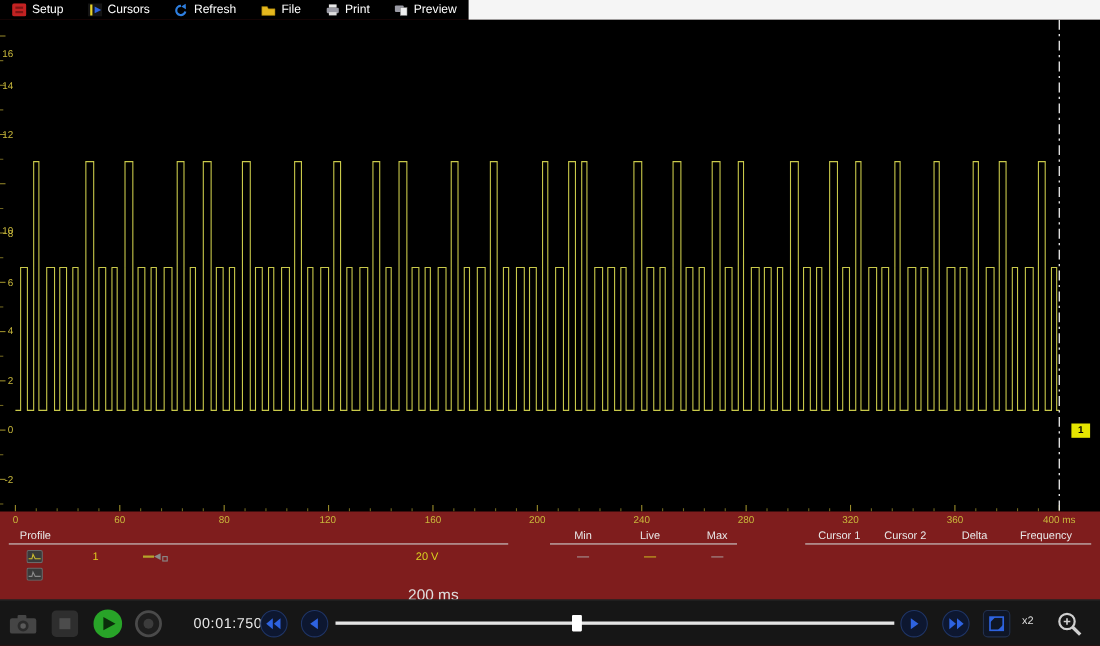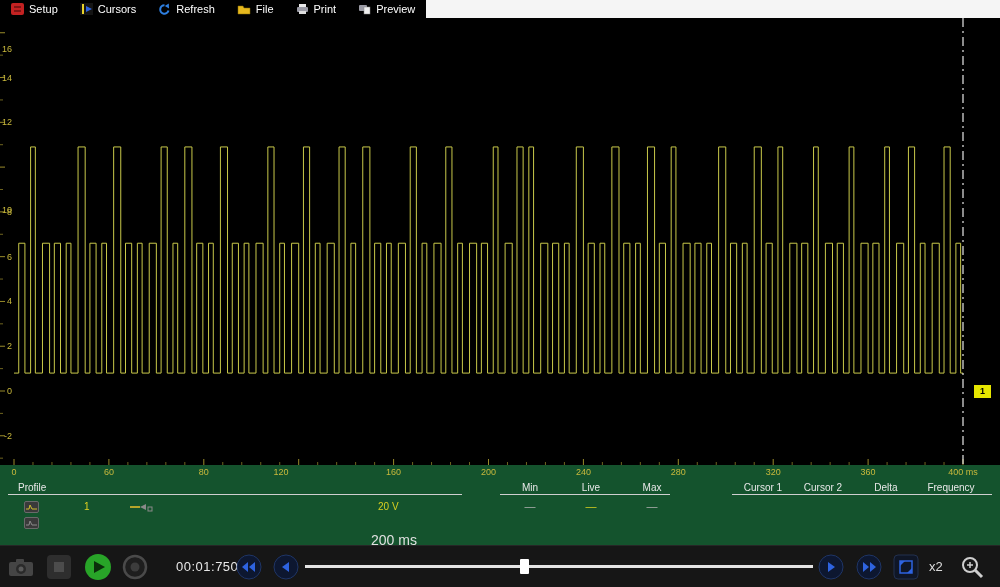--- a/index.html
+++ b/index.html
@@ -1,16 +1,16 @@
 <!DOCTYPE html>
 <html><head>
 <meta charset="utf-8">
 <style>
   html,body{margin:0;padding:0;background:#000;}
-  .app{position:relative;width:1000px;height:587px;background:#14532d;overflow:hidden;
+  .app{position:relative;width:1000px;height:587px;background:#7f1d1d;overflow:hidden;
        font-family:"Liberation Sans",sans-serif;}
 
   
   .menubar{position:absolute;left:0;top:0;width:1000px;height:18px;background:#000;
            display:flex;align-items:center;}
   .menu-item{display:flex;align-items:center;gap:5px;height:100%;padding:0 11px;
              color:#fff;font-size:11px;cursor:default;white-space:nowrap;}
   .menu-item svg{display:block;}
   .menubar-spacer{flex:1;height:100%;background:#f5f5f5;}
 
@@ -37,21 +37,21 @@
   .dash.live{color:#d8d020;}
   .timebase{position:absolute;left:371px;top:52px;font-size:14px;color:#e0e0e0;}
 
   
   .controls{position:absolute;left:0;top:545px;width:1000px;height:42px;background:#161616;
             border-top:1px solid #262626;}
   .ctl{position:absolute;cursor:pointer;}
   .ctl svg{display:block;}
   .time-display{position:absolute;left:176px;top:13px;color:#e8e8e8;font-size:13px;
             letter-spacing:0.5px;cursor:default;}
-  .zoom-label{position:absolute;left:929px;top:13px;color:#dcdcdc;font-size:13px;cursor:default;}
+  .zoom-label{position:absolute;left:929px;top:13px;color:#dcdcdc;font-size:10px;cursor:default;}
   .slider-track{position:absolute;left:305px;top:19px;width:508px;height:3px;background:#e4e4e4;}
   .slider-handle{position:absolute;left:520px;top:13px;width:9px;height:15px;background:#fff;
             border-radius:1px;}
 </style>
 </head>
 <body>
 
 <div class="app">
 
   <div class="menubar">
@@ -197,21 +197,21 @@
       <div class="y-label" style="top: 144.1px; margin-top: 43px;">10</div>
       <div class="y-label" style="top: 188.88px;">8</div>
       <div class="y-label" style="top: 233.66px;">6</div>
       <div class="y-label" style="top: 278.44px;">4</div>
       <div class="y-label" style="top: 323.22px;">2</div>
       <div class="y-label" style="top: 368px;">0</div>
       <div class="y-label" style="top: 412.78px;">-2</div>
       <div class="x-label" style="left: 14px;">0</div>
       <div class="x-label" style="left: 108.9px;">60</div>
       <div class="x-label" style="left: 203.8px;">80</div>
-      <div class="x-label" style="left: 281px;">120</div>
+      <div class="x-label" style="left: 298px;">120</div>
       <div class="x-label" style="left: 393.6px;">160</div>
       <div class="x-label" style="left: 488.5px;">200</div>
       <div class="x-label" style="left: 583.4px;">240</div>
       <div class="x-label" style="left: 678.3px;">280</div>
       <div class="x-label" style="left: 773.2px;">320</div>
       <div class="x-label" style="left: 868.1px;">360</div>
       <div class="x-label" style="left: 963px;">400 ms</div>
     </div>
 
   <div class="panel">

